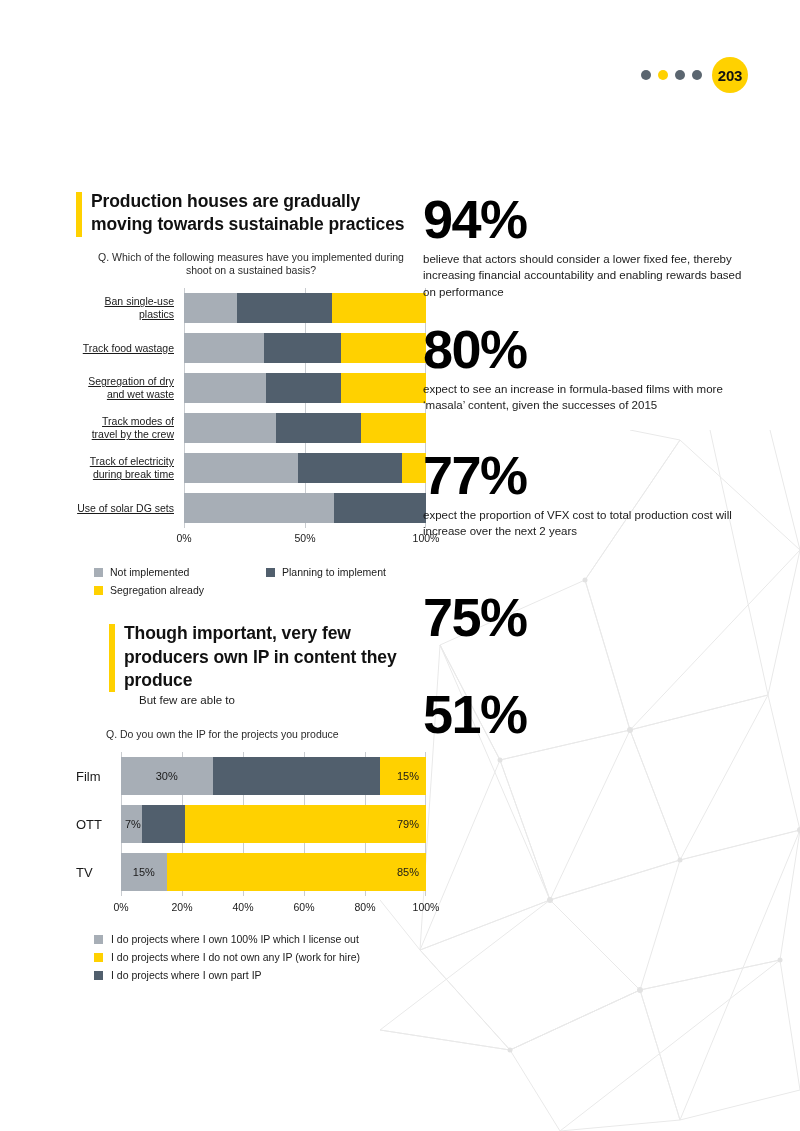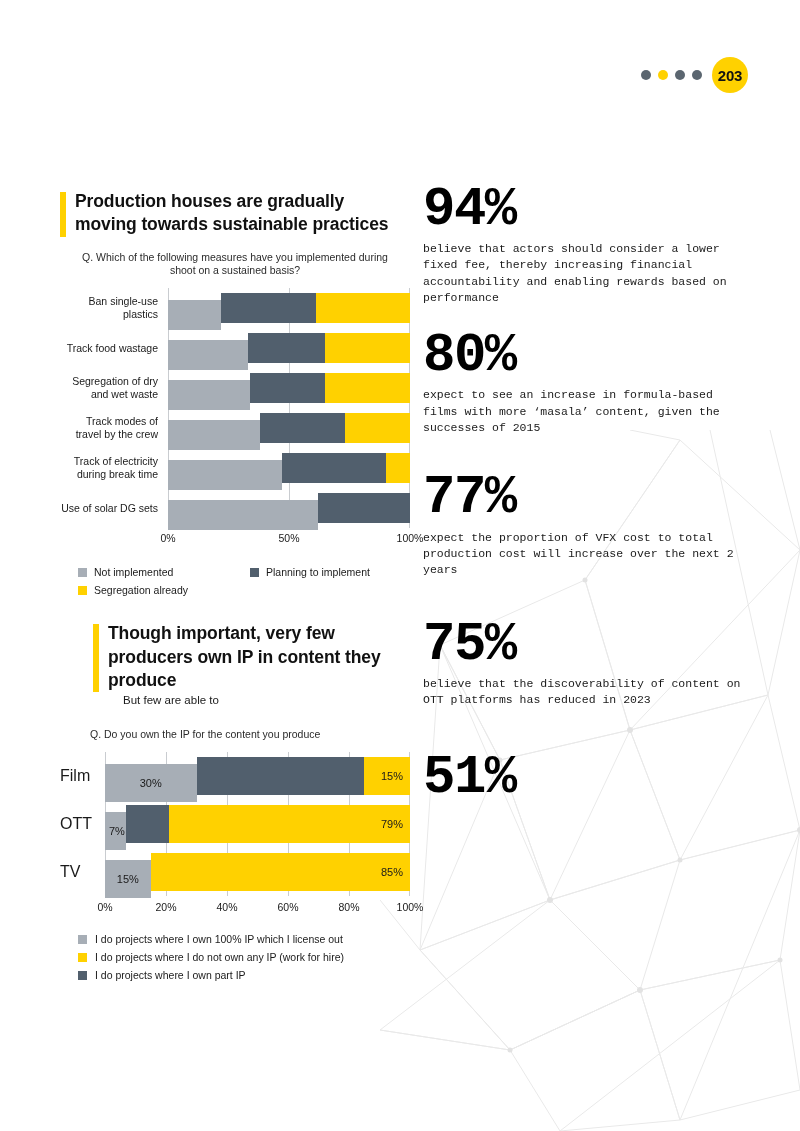--- a/index.html
+++ b/index.html
@@ -57,32 +57,31 @@
     display: flex;
     align-items: center;
     justify-content: center;
     margin-left: 3px;
     letter-spacing: -0.2px;
   }
 
   
   .col-left {
     position: absolute;
-    left: 60px;
+    left: 76px;
     top: 190px;
     width: 350px;
     z-index: 2;
   }
   .col-right {
     position: absolute;
     left: 423px;
-    top: 182px;
+    top: 192px;
     width: 330px;
     z-index: 2;
-    font-family: Liberation Mono, monospace;
   }
 
   
   .section-head {
     display: flex;
     align-items: flex-start;
     gap: 9px;
   }
   .head-bar {
     width: 6px;
@@ -123,20 +122,21 @@
   
   .chart1 {
     position: relative;
     margin-top: 2px;
     width: 350px;
   }
   .c1-row {
     display: flex;
     align-items: center;
     height: 40px;
+    text-decoration: underline;
   }
   .c1-label {
     width: 108px;
     flex: 0 0 108px;
     text-align: right;
     padding-right: 10px;
     font-size: 10.5px;
     line-height: 1.25;
     color: #1a1a1a;
     box-sizing: border-box;
@@ -149,21 +149,21 @@
     align-items: center;
   }
   .c1-bar {
     position: relative;
     width: 100%;
     height: 30px;
     display: flex;
     z-index: 2;
   }
   .seg { height: 100%; }
-  .seg-grey   { background: #a7aeb6; margin-top: 7px; }
+  .seg-grey   { background: #a7aeb6; }
   .seg-dark   { background: #515f6d; }
   .seg-yellow { background: #ffd100; }
 
   .c1-grid {
     position: absolute;
     left: 0; right: 0; top: 0; bottom: 0;
     z-index: 1;
   }
   .gridline {
     position: absolute;
@@ -234,21 +234,21 @@
   .c2-row {
     display: flex;
     align-items: center;
     height: 48px;
   }
   .c2-label {
     width: 45px;
     flex: 0 0 45px;
     text-align: right;
     padding-right: 29px;
-    font-size: 16px;
+    font-size: 13px;
     color: #1a1a1a;
     box-sizing: border-box;
   }
   .c2-track {
     position: relative;
     flex: 1 1 auto;
     height: 100%;
     display: flex;
     align-items: center;
   }
@@ -484,21 +484,21 @@
       </div>
     </div>
   </div>
 
   <div class="section-head" style="margin-top:26px;padding-left:33px;">
     <span class="head-bar"></span>
     <div class="head-text">Though important, very few producers own IP in content they produce</div>
   </div>
   <div class="head-sub">But few are able to</div>
 
-  <div class="chart-question left-q">Q. Do you own the IP for the content you produce</div>
+  <div class="chart-question left-q">Q. Do you own the IP for the projects you produce</div>
 
   <div class="chart2">
 
     <div class="c2-row">
       <div class="c2-label">Film</div>
       <div class="c2-track">
         <div class="c1-grid">
           <span class="gridline" style="left:0%"></span>
           <span class="gridline" style="left:20%"></span>
           <span class="gridline" style="left:40%"></span>
@@ -591,22 +591,21 @@
   <div class="stat">
     <div class="stat-value">80%</div>
     <div class="stat-desc">expect to see an increase in formula-based films with more ‘masala’ content, given the successes of 2015</div>
   </div>
 
   <div class="stat" style="margin-top:34px;">
     <div class="stat-value">77%</div>
     <div class="stat-desc">expect the proportion of VFX cost to total production cost will increase over the next 2 years</div>
   </div>
 
-  <div class="stat" style="margin-top:38px;">
+  <div class="stat" style="margin-top:50px;">
     <div class="stat-value">75%</div>
-    <div class="stat-desc">believe that the discoverability of content on OTT platforms has reduced in 2023</div>
   </div>
 
   <div class="stat" style="margin-top:42px;">
     <div class="stat-value">51%</div>
   </div>
 
 </div>
 
 </body></html>

